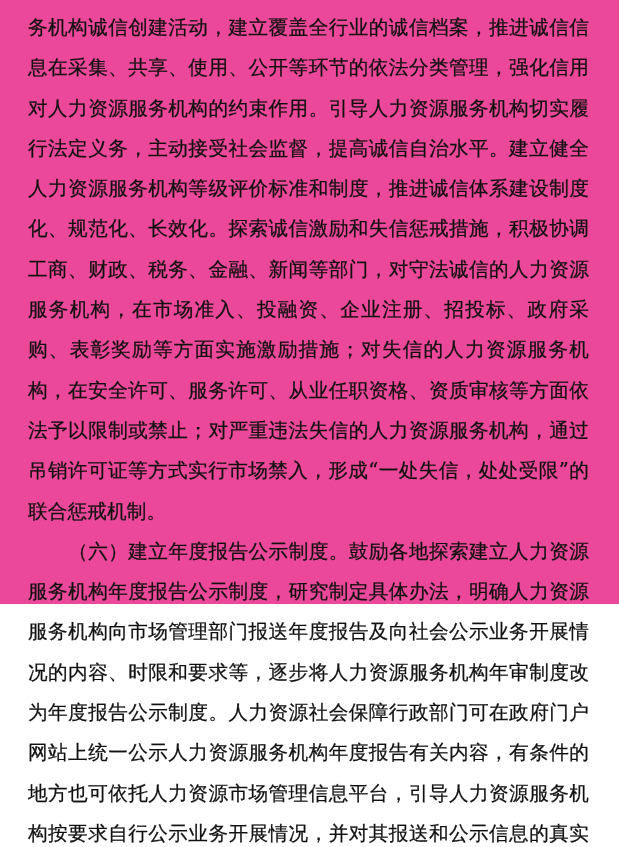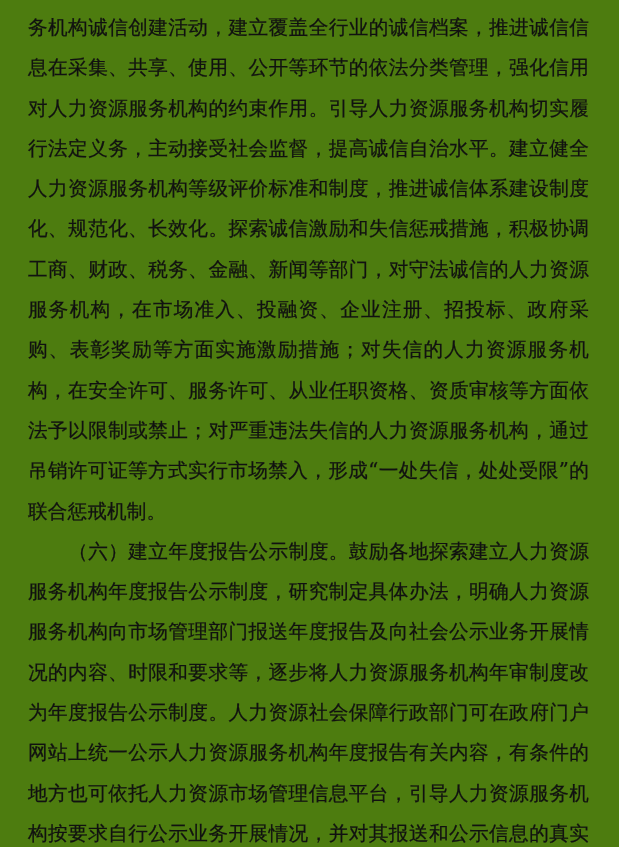--- a/index.html
+++ b/index.html
@@ -9,22 +9,22 @@
   }
   body {
     width: 619px;
     height: 847px;
     overflow: hidden;
     font-family: "DejaVu Serif", "Liberation Serif", serif;
   }
   .page {
     position: relative;
     width: 619px;
-    height: 847px;
-    background: #4d7c0f;
+    height: 604px;
+    background: #ec4899;
     box-sizing: border-box;
     padding: 8px 30px 0 28px;
   }
   .doc-body {
     display: block;
   }
   .para {
     margin: 0;
     color: #111111;
     font-size: 19.6px;

